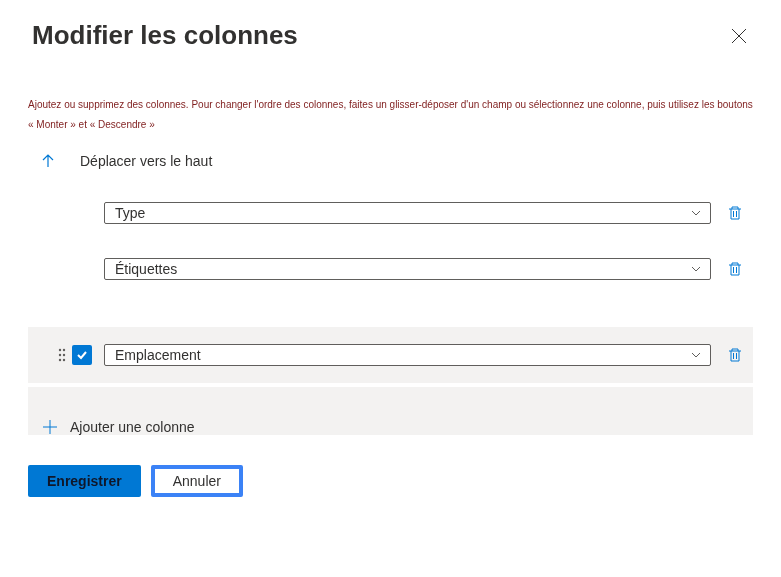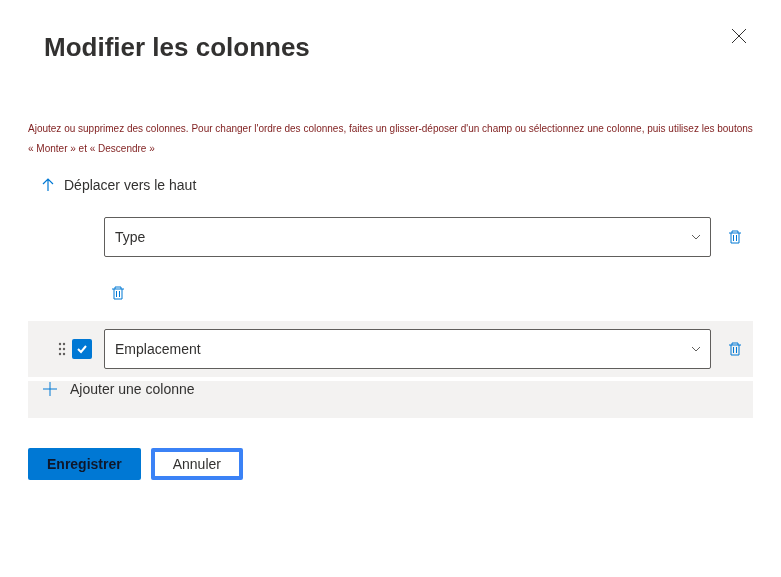--- a/index.html
+++ b/index.html
@@ -18,21 +18,21 @@
   .header {
     display: flex;
     align-items: flex-start;
     justify-content: space-between;
     margin-bottom: 40px;
   }
   .title {
     font-size: 26px;
     font-weight: 600;
     color: #323130;
-    margin: 16px;
+    margin: 4px;
   }
   .close-btn {
     cursor: pointer;
     padding: 6px;
     margin-top: 6px;
   }
   .close-btn svg { display:block; }
   .description {
     font-size: 10px;
     line-height: 20px;
@@ -41,39 +41,40 @@
     max-width: 730px;
   }
   .move-row {
     display: flex;
     gap: 24px;
     padding: 4px 0 16px 12px;
   }
   .move-btn {
     display: inline-flex;
     align-items: center;
-    gap: 8px;
+    gap: 24px;
     font-size: 14px;
     color: #323130;
     cursor: pointer;
   }
   .move-btn svg { color: #0078d4; }
   .rows {
     display: flex;
     flex-direction: column;
   }
   .col-row {
     display: flex;
     align-items: center;
     height: 56px;
     padding: 0 4px 0 0;
     gap: 10px;
   }
   .col-row.selected {
     background: #f3f2f1;
+    margin-top: 30px;
   }
   .handle-area {
     width: 66px;
     display: flex;
     align-items: center;
     justify-content: flex-end;
     gap: 6px;
     padding-right: 2px;
   }
   .drag-handle {
@@ -88,21 +89,21 @@
     display: inline-flex;
     align-items: center;
     justify-content: center;
   }
   .checkbox.checked {
     background: #0078d4;
   }
   .checkbox.checked svg { color: #fff; }
   .select {
     flex: 1;
-    height: 40px;
+    height: 22px;
     border: 1px solid #605e5c;
     background: #fff;
     border-radius: 2px;
     display: flex;
     align-items: center;
     justify-content: space-between;
     padding: 0 8px 0 10px;
     font-size: 14px;
     cursor: pointer;
   }
@@ -111,22 +112,22 @@
   .delete-btn {
     width: 28px;
     display: inline-flex;
     align-items: center;
     justify-content: center;
     cursor: pointer;
     color: #0078d4;
   }
   .add-row {
     display: flex;
-    align-items: flex-start;
-    height: 37px;
+    align-items: flex-end;
+    height: 48px;
     background: #f3f2f1;
     gap: 12px;
     padding-left: 14px;
     margin-top: 4px;
     cursor: pointer;
   }
   .add-row .plus {
     color: #0078d4;
     display:inline-flex;
   }
@@ -200,20 +201,28 @@
       </div>
       <div class="delete-btn">
         <svg width="16" height="16" viewBox="0 0 16 16">
             <path d="M2 4 H14 M5 4 V2 H11 V4 M4 4 V14 H12 V4 M6.5 6 V12 M9.5 6 V12" stroke="currentColor" stroke-width="1" fill="none"></path>
           </svg>
       </div>
     </div>
 
     <div class="col-row">
       <div class="handle-area"></div>
+      <div class="select">
+        <span class="select-label">Étiquettes</span>
+        <span class="chev">
+          <svg width="12" height="12" viewBox="0 0 12 12">
+              <path d="M2 4 L6 8 L10 4" stroke="currentColor" stroke-width="1" fill="none"></path>
+            </svg>
+        </span>
+      </div>
       <div class="delete-btn">
         <svg width="16" height="16" viewBox="0 0 16 16">
             <path d="M2 4 H14 M5 4 V2 H11 V4 M4 4 V14 H12 V4 M6.5 6 V12 M9.5 6 V12" stroke="currentColor" stroke-width="1" fill="none"></path>
           </svg>
       </div>
     </div>
 
     <div class="col-row selected">
       <div class="handle-area">
         <span class="drag-handle">

